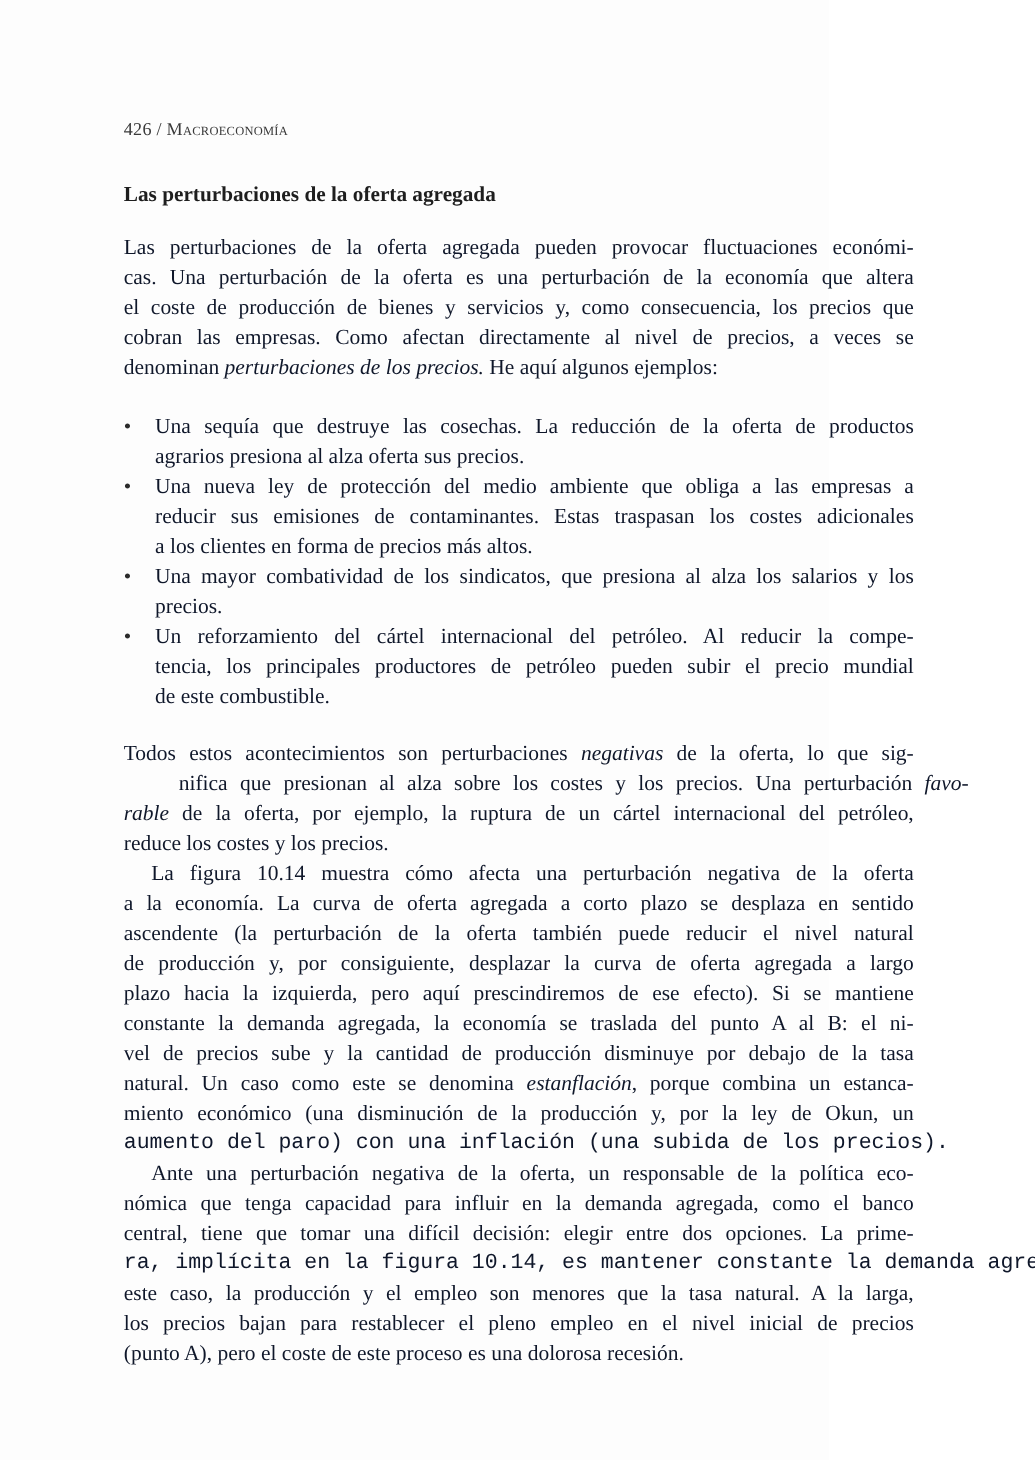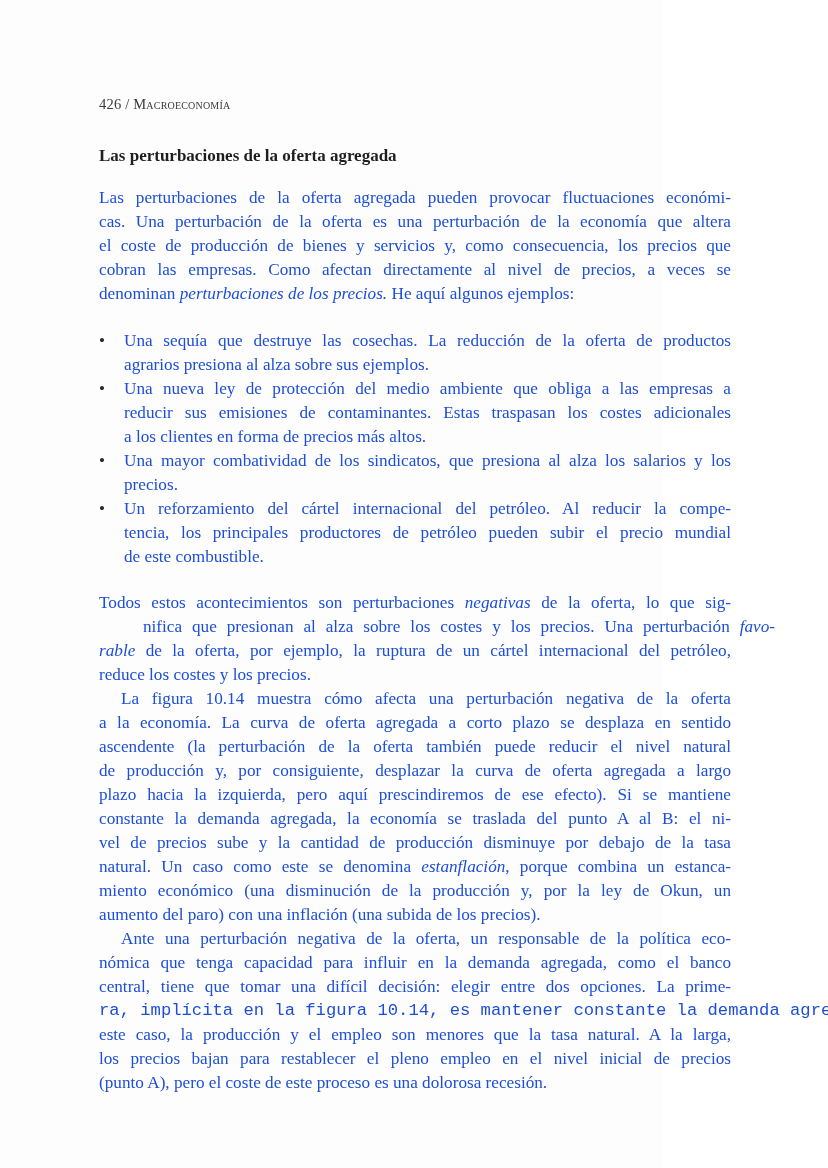--- a/index.html
+++ b/index.html
@@ -3,21 +3,21 @@
 <meta charset="utf-8">
 <style>
   html, body { margin: 0; padding: 0; background: #ffffff; }
   body { width: 828px; height: 1168px; position: relative; overflow: hidden;
          font-family: "Liberation Serif", "DejaVu Serif", serif; color: #2a2a2a; }
   .page { position: absolute; left: 0; top: 0; width: 663px; height: 1168px; background: #fdfdfd; }
   .running-head { position: absolute; left: 99px; top: 96px; font-size: 14.5px; color: #3a3a3a; letter-spacing: 0.2px; }
   .running-head .sc { font-variant: small-caps; }
   .section-title { position: absolute; left: 99px; top: 146px; font-size: 17px; font-weight: bold; color: #1e1e1e; }
   .line { position: absolute; left: 99px; width: 632px; font-size: 17.2px; line-height: 22px; height: 22px;
-          text-align: justify; text-align-last: justify; white-space: nowrap; color: #1d4ed8; }
+          text-align: justify; text-align-last: justify; white-space: nowrap; color: #0f172a; }
   .line.last { text-align-last: left; }
   .line.indent { left: 121px; width: 610px; }
   .line.bl { left: 124px; width: 607px; }
   .bullet { position: absolute; left: 99px; font-size: 17px; line-height: 22px; color: #2b2b2b; }
   em { font-style: italic; }
 </style>
 </head>
 <body>
 
 <div class="page">
@@ -35,21 +35,21 @@
     <div class="line" style="top:211px;">cas. Una perturbación de la oferta es una perturbación de la economía que altera</div>
     <div class="line" style="top:235px;">el coste de producción de bienes y servicios y, como consecuencia, los precios que</div>
     <div class="line" style="top:259px;">cobran las empresas. Como afectan directamente al nivel de precios, a veces se</div>
     <div class="line last" style="top:283px;"><span>denominan </span><em>perturbaciones de los precios.</em><span> He aquí algunos ejemplos:</span></div>
   </div>
 
   <div>
     <div>
       <div class="bullet" style="top:330px;">•</div>
       <div class="line bl" style="top:330px;">Una sequía que destruye las cosechas. La reducción de la oferta de productos</div>
-      <div class="line bl last" style="top:354px;">agrarios presiona al alza sobre sus ejemplos.</div>
+      <div class="line bl last" style="top:354px;">agrarios presiona al alza oferta sus precios.</div>
     </div>
     <div>
       <div class="bullet" style="top:378px;">•</div>
       <div class="line bl" style="top:378px;">Una nueva ley de protección del medio ambiente que obliga a las empresas a</div>
       <div class="line bl" style="top:402px;">reducir sus emisiones de contaminantes. Estas traspasan los costes adicionales</div>
       <div class="line bl last" style="top:426px;">a los clientes en forma de precios más altos.</div>
     </div>
     <div>
       <div class="bullet" style="top:450px;">•</div>
       <div class="line bl" style="top:450px;">Una mayor combatividad de los sindicatos, que presiona al alza los salarios y los</div>
@@ -73,21 +73,21 @@
   <div>
     <div class="line indent" style="top:688px;">La figura 10.14 muestra cómo afecta una perturbación negativa de la oferta</div>
     <div class="line" style="top:712px;">a la economía. La curva de oferta agregada a corto plazo se desplaza en sentido</div>
     <div class="line" style="top:736px;">ascendente (la perturbación de la oferta también puede reducir el nivel natural</div>
     <div class="line" style="top:760px;">de producción y, por consiguiente, desplazar la curva de oferta agregada a largo</div>
     <div class="line" style="top:784px;">plazo hacia la izquierda, pero aquí prescindiremos de ese efecto). Si se mantiene</div>
     <div class="line" style="top:808px;">constante la demanda agregada, la economía se traslada del punto A al B: el ni-</div>
     <div class="line" style="top:832px;">vel de precios sube y la cantidad de producción disminuye por debajo de la tasa</div>
     <div class="line" style="top:856px;"><span>natural. Un caso como este se denomina </span><em>estanflación</em><span>, porque combina un estanca-</span></div>
     <div class="line" style="top:880px;">miento económico (una disminución de la producción y, por la ley de Okun, un</div>
-    <div class="line last" style="top:904px;">aumento del paro) con una inflación (una subida de los precios).</div>
+    <div class="line last" style="top:904px;font-family:Liberation Mono, monospace;">aumento del paro) con una inflación (una subida de los precios).</div>
   </div>
 
   <div>
     <div class="line indent" style="top:928px;">Ante una perturbación negativa de la oferta, un responsable de la política eco-</div>
     <div class="line" style="top:952px;">nómica que tenga capacidad para influir en la demanda agregada, como el banco</div>
     <div class="line" style="top:976px;">central, tiene que tomar una difícil decisión: elegir entre dos opciones. La prime-</div>
     <div class="line" style="top:1000px;font-family:Liberation Mono, monospace;">ra, implícita en la figura 10.14, es mantener constante la demanda agregada. En</div>
     <div class="line" style="top:1024px;">este caso, la producción y el empleo son menores que la tasa natural. A la larga,</div>
     <div class="line" style="top:1048px;">los precios bajan para restablecer el pleno empleo en el nivel inicial de precios</div>
     <div class="line last" style="top:1072px;">(punto A), pero el coste de este proceso es una dolorosa recesión.</div>

